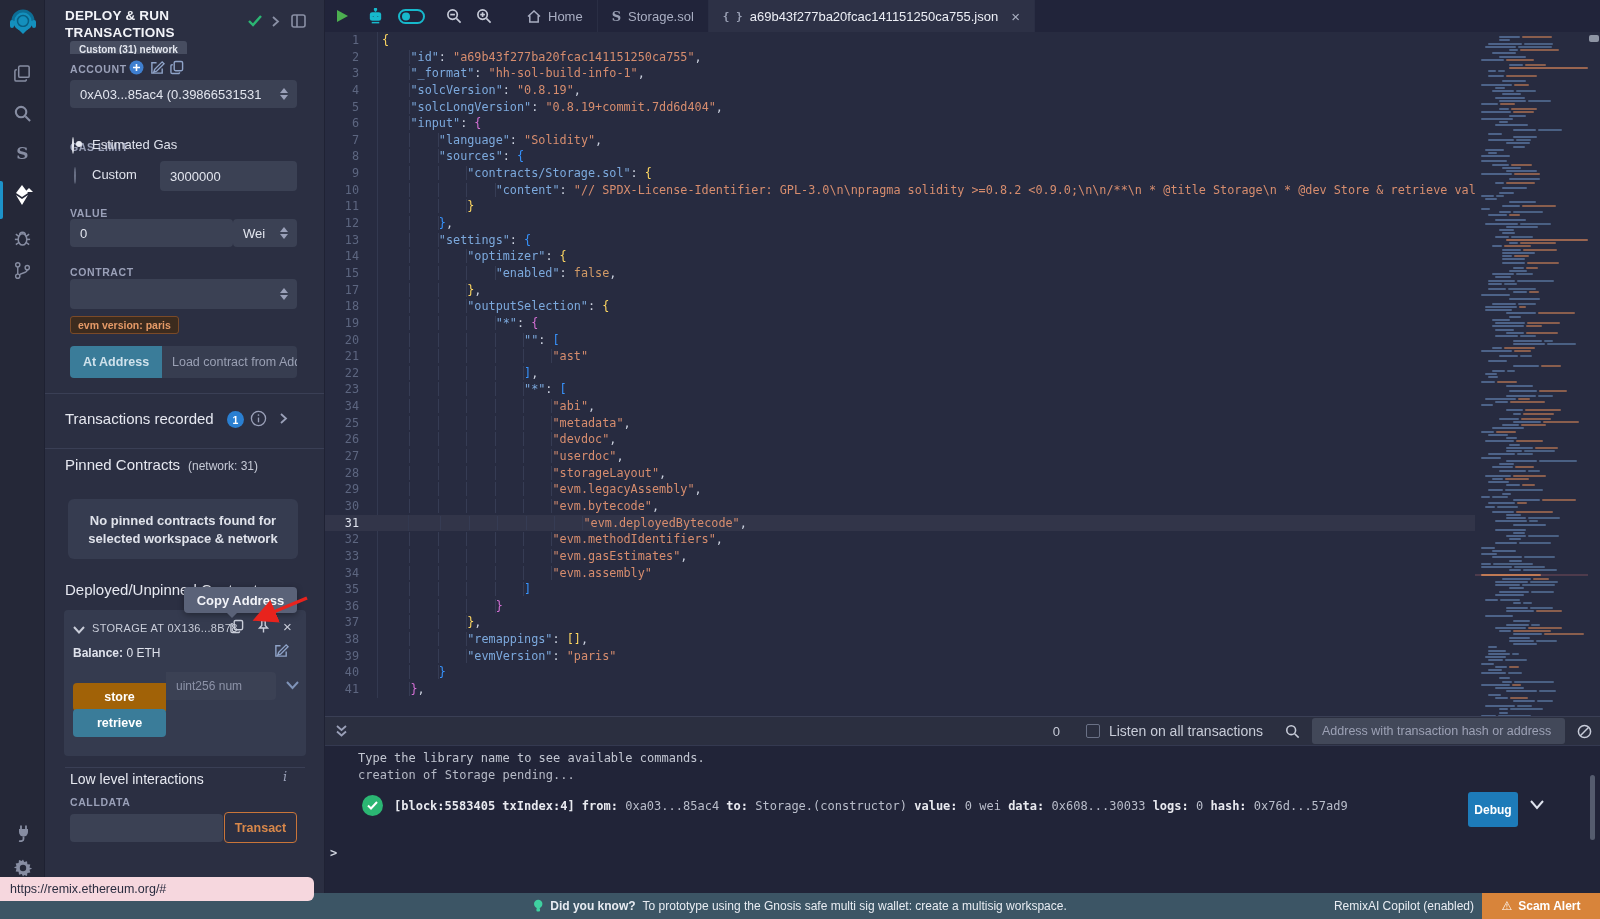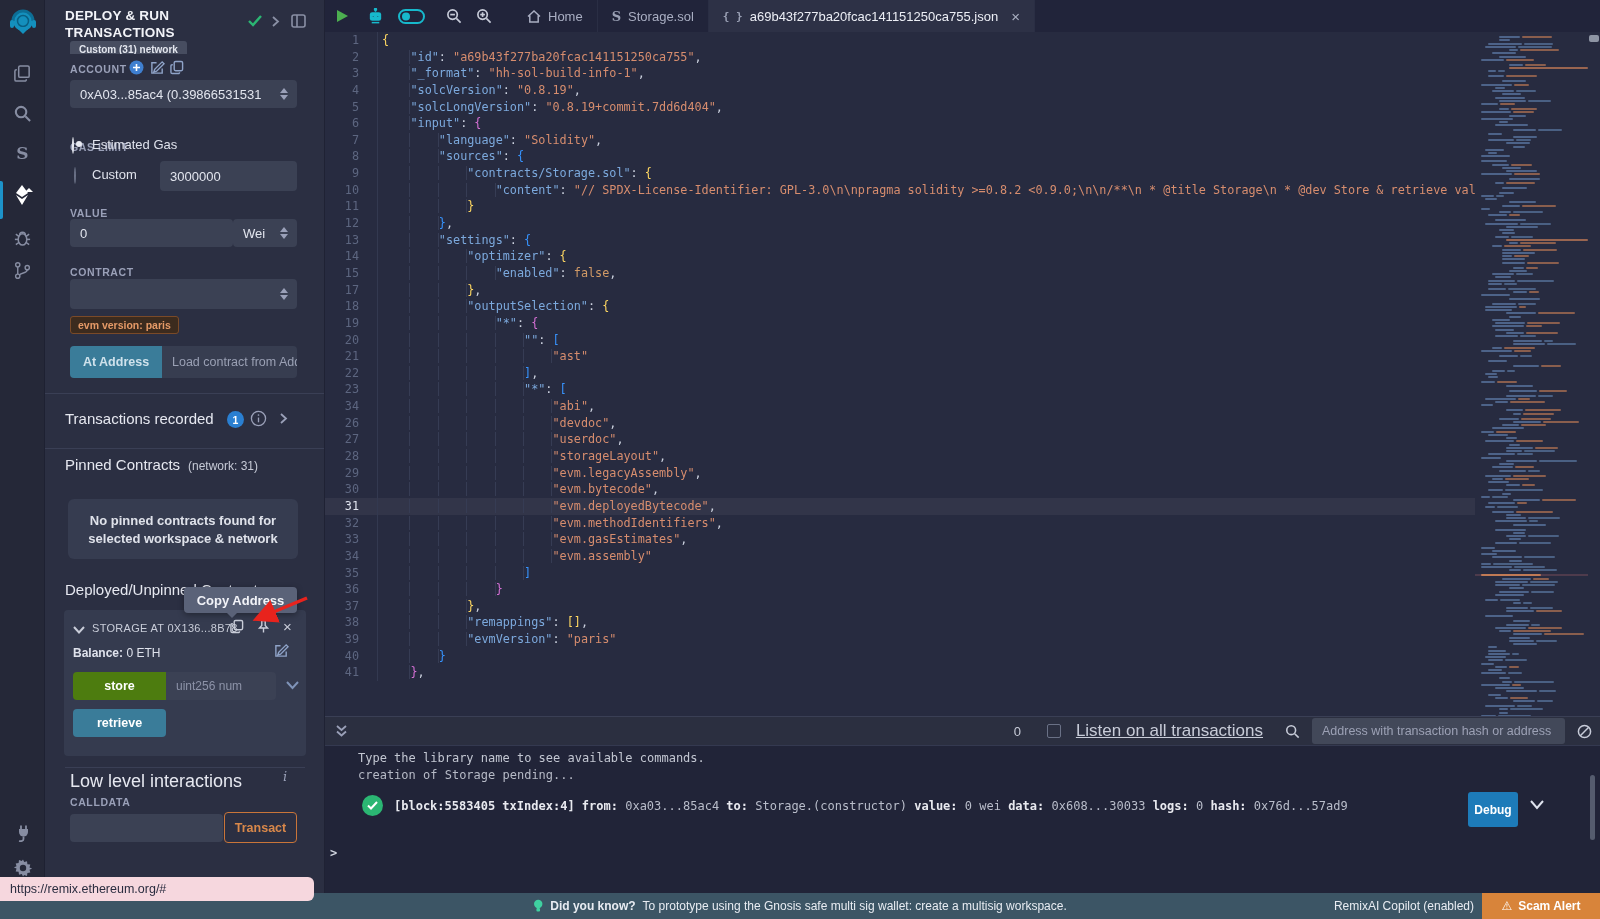--- a/index.html
+++ b/index.html
@@ -38,38 +38,38 @@
   .btn-teal { background:#3a7c99; color:#cfe2ec; font-weight:bold; font-size:12.5px; display:flex; align-items:center; justify-content:center; border-radius:4px 0 0 4px; }
   .btn-load { background:#373d50; color:#9aa0b4; font-size:12.5px; display:flex; align-items:center; padding:0 10px; border-radius:0 4px 4px 0; white-space:nowrap; overflow:hidden; }
   .divider { left:45px; width:280px; height:1px; background:#3a3f55; position:absolute; }
   .sec-h { font-size:15px; color:#e6e8f0; font-weight:normal; white-space:nowrap; }
   .count-badge { width:17px; height:17px; border-radius:50%; background:#2a7fd1; color:#fff; font-size:10.5px; font-weight:bold; display:flex; align-items:center; justify-content:center; }
   .box { background:#363c50; border-radius:6px; }
   .tooltip { background:#5a6278; color:#f2f3f8; font-size:13px; font-weight:bold; display:flex; align-items:center; justify-content:center; border-radius:4px; z-index:40; box-shadow:0 2px 6px rgba(0,0,0,.35); }
   .tooltip::after { content:""; position:absolute; left:42px; bottom:-5px; border:6px solid transparent; border-top-color:#5a6278; border-bottom:0; }
   .card { background:#353b4f; border-radius:4px; }
   .card-hd-t { font-size:11px; color:#c9cdd9; letter-spacing:.3px; white-space:nowrap; }
-  .btn-orange { background:#4d7c0f; color:#fff; font-weight:bold; font-size:12.5px; display:flex; align-items:center; justify-content:center; border-radius:4px 0 0 4px; }
+  .btn-orange { background:#a16207; color:#fff; font-weight:bold; font-size:12.5px; display:flex; align-items:center; justify-content:center; border-radius:4px 0 0 4px;margin-top:11px; }
   .btn-retr { background:#3a7c99; color:#fff; font-weight:bold; font-size:12.5px; display:flex; align-items:center; justify-content:center; border-radius:4px; }
   .btn-transact { border:1px solid #c97539; color:#d9884a; font-size:12.5px; font-weight:bold; display:flex; align-items:center; justify-content:center; border-radius:4px; background:transparent; }
 
   
   #tabbar { left:325px; top:0; width:1275px; height:32px; background:#21243a; display:flex; align-items:stretch; z-index:10; }
   .tb-ic { display:flex; align-items:center; justify-content:center; height:32px; }
   .tab { display:flex; align-items:center; gap:7px; padding:0 14px; font-size:13px; color:#a9aec2; border-right:1px solid #2a2e44; white-space:nowrap; }
   .tab.active { background:#2d3146; color:#eceef5; }
   .tab .close { color:#aab0c2; font-size:15px; margin-left:6px; }
   .json-ic { font-family:"DejaVu Sans Mono", monospace; font-size:11px; font-weight:bold; color:#9aa0b4; }
 
   
   #editor { left:325px; top:32px; width:1275px; height:684px; background:#272b40; overflow:hidden; }
   .code-line { display:flex; height:16.65px; line-height:16.65px; white-space:pre; font-family:"DejaVu Sans Mono", monospace; font-size:11.8px; position:relative; }
   .code-line .ln { width:52px; padding-right:18px; text-align:right; color:#5d6680; flex:none; }
   .code-line .code { border-left:1px solid #333950; padding-left:4px; }
-  .code-line.current { background:rgba(255,255,255,0.05); }
+  .code-line.current { background:rgba(255,255,255,0.05);gap:31px; }
   .code-line.current .ln { color:#dfe3ee; }
   .tk-k{color:#7ca9dd} .tk-s{color:#d78d6e} .tk-n{color:#95c06b} .tk-bo{color:#d19a66}
   .tk-g{color:#ffd862} .tk-m{color:#d670d6} .tk-bl{color:#3794ff} .tk-w{color:#cdd3e0}
   .indent { background-image:repeating-linear-gradient(to right, transparent 0, transparent calc(4ch - 1px), #363c54 calc(4ch - 1px), #363c54 4ch); }
   #minimap { left:1475px; top:32px; width:113px; height:684px; background:#272b40; z-index:5; overflow:hidden; padding-top:4px; }
   .mm-row { height:2px; margin-bottom:1.25px; display:flex; gap:2px; }
   .mm-bar { height:2px; border-radius:1px; }
   #vscroll { left:1588px; top:32px; width:12px; height:684px; background:#272b40; z-index:6; }
   #vthumb { left:1589px; top:35px; width:10px; height:7px; background:#8e95a4; border-radius:2px; z-index:7; }
 
@@ -335,21 +335,21 @@
         <svg width="13" height="9" viewBox="0 0 13 9" fill="none" stroke="#7f93b8" stroke-width="2">
             <polyline points="1,1 6.5,7 12,1"></polyline>
           </svg>
       </span>
       <div class="abs btn-retr" style="left:9px; top:99px; width:93px; height:28px;">retrieve</div>
     </div>
 
     <div class="divider" style="top:767px; left:20px; width:240px;"></div>
 
     
-    <span class="abs" style="left:25px; top:771px; font-size:18px; color:#e6e8f0;">Low level interactions</span>
+    <span class="abs" style="left:25px; top:771px; font-size:14px; color:#e6e8f0;">Low level interactions</span>
     <span class="abs" style="left:238px; top:769px; font-size:13px; font-style:italic; font-family:'DejaVu Serif',serif; color:#9aa0b8;">i</span>
     <span class="abs lbl" style="left:25px; top:796px;">CALLDATA</span>
     <div class="abs inp" style="left:25px; top:814px; width:153px; height:28px;"></div>
     <div class="abs btn-transact" style="left:179px; top:812px; width:73px; height:31px;">Transact</div>
 
     
   </div>
 
   <div id="tabbar" class="abs">
     <span class="tb-ic" style="width:34px;">
@@ -423,20 +423,21 @@
         <div class="code-line"><span class="ln">14</span><span class="code"><span class="tk-w indent">            </span><span class="tk-k">"optimizer"</span><span class="tk-w">: </span><span class="tk-g">{</span></span></div>
         <div class="code-line"><span class="ln">15</span><span class="code"><span class="tk-w indent">                </span><span class="tk-k">"enabled"</span><span class="tk-w">: </span><span class="tk-bo">false</span><span class="tk-w">,</span></span></div>
         <div class="code-line"><span class="ln">17</span><span class="code"><span class="tk-w indent">            </span><span class="tk-g">}</span><span class="tk-w">,</span></span></div>
         <div class="code-line"><span class="ln">18</span><span class="code"><span class="tk-w indent">            </span><span class="tk-k">"outputSelection"</span><span class="tk-w">: </span><span class="tk-g">{</span></span></div>
         <div class="code-line"><span class="ln">19</span><span class="code"><span class="tk-w indent">                </span><span class="tk-k">"*"</span><span class="tk-w">: </span><span class="tk-m">{</span></span></div>
         <div class="code-line"><span class="ln">20</span><span class="code"><span class="tk-w indent">                    </span><span class="tk-k">""</span><span class="tk-w">: </span><span class="tk-bl">[</span></span></div>
         <div class="code-line"><span class="ln">21</span><span class="code"><span class="tk-w indent">                        </span><span class="tk-s">"ast"</span></span></div>
         <div class="code-line"><span class="ln">22</span><span class="code"><span class="tk-w indent">                    </span><span class="tk-bl">]</span><span class="tk-w">,</span></span></div>
         <div class="code-line"><span class="ln">23</span><span class="code"><span class="tk-w indent">                    </span><span class="tk-k">"*"</span><span class="tk-w">: </span><span class="tk-bl">[</span></span></div>
         <div class="code-line"><span class="ln">34</span><span class="code"><span class="tk-w indent">                        </span><span class="tk-s">"abi"</span><span class="tk-w">,</span></span></div>
+        <div class="code-line"><span class="ln">25</span><span class="code"><span class="tk-w indent">                        </span><span class="tk-s">"metadata"</span><span class="tk-w">,</span></span></div>
         <div class="code-line"><span class="ln">26</span><span class="code"><span class="tk-w indent">                        </span><span class="tk-s">"devdoc"</span><span class="tk-w">,</span></span></div>
         <div class="code-line"><span class="ln">27</span><span class="code"><span class="tk-w indent">                        </span><span class="tk-s">"userdoc"</span><span class="tk-w">,</span></span></div>
         <div class="code-line"><span class="ln">28</span><span class="code"><span class="tk-w indent">                        </span><span class="tk-s">"storageLayout"</span><span class="tk-w">,</span></span></div>
         <div class="code-line"><span class="ln">29</span><span class="code"><span class="tk-w indent">                        </span><span class="tk-s">"evm.legacyAssembly"</span><span class="tk-w">,</span></span></div>
         <div class="code-line"><span class="ln">30</span><span class="code"><span class="tk-w indent">                        </span><span class="tk-s">"evm.bytecode"</span><span class="tk-w">,</span></span></div>
         <div class="code-line current"><span class="ln">31</span><span class="code"><span class="tk-w indent">                        </span><span class="tk-s">"evm.deployedBytecode"</span><span class="tk-w">,</span></span></div>
         <div class="code-line"><span class="ln">32</span><span class="code"><span class="tk-w indent">                        </span><span class="tk-s">"evm.methodIdentifiers"</span><span class="tk-w">,</span></span></div>
         <div class="code-line"><span class="ln">33</span><span class="code"><span class="tk-w indent">                        </span><span class="tk-s">"evm.gasEstimates"</span><span class="tk-w">,</span></span></div>
         <div class="code-line"><span class="ln">34</span><span class="code"><span class="tk-w indent">                        </span><span class="tk-s">"evm.assembly"</span></span></div>
         <div class="code-line"><span class="ln">35</span><span class="code"><span class="tk-w indent">                    </span><span class="tk-bl">]</span></span></div>
@@ -1138,21 +1139,21 @@
 
   <div id="term-head" class="abs">
     <span style="margin-left:10px;">
       <svg width="13" height="14" viewBox="0 0 13 14" fill="none" stroke="#9aa0b8" stroke-width="1.8">
           <polyline points="2,2 6.5,6 11,2"></polyline>
           <polyline points="2,7.5 6.5,11.5 11,7.5"></polyline>
         </svg>
     </span>
     <span style="margin-left:auto; color:#c8ccd8; font-size:13px;">0</span>
     <span class="checkbox" style="margin-left:26px;"></span>
-    <span style="margin-left:15px; font-size:17px; color:#c8ccd8;text-decoration:underline;">Listen on all transactions</span>
+    <span style="margin-left:9px; font-size:14px; color:#c8ccd8;">Listen on all transactions</span>
     <span style="margin-left:22px;">
       <svg width="15" height="15" viewBox="0 0 17 17" fill="none" stroke="#c7cbd8" stroke-width="1.8">
           <circle cx="7" cy="7" r="5"></circle>
           <line x1="11" y1="11" x2="15.5" y2="15.5"></line>
         </svg>
     </span>
     <div class="filter-inp" style="margin-left:12px; width:253px; height:26px;">Address with transaction hash or address</div>
     <span style="margin-left:12px; margin-right:8px;">
       <svg width="15" height="15" viewBox="0 0 16 16" fill="none" stroke="#c7cbd8" stroke-width="1.6">
           <circle cx="8" cy="8" r="6.5"></circle>

